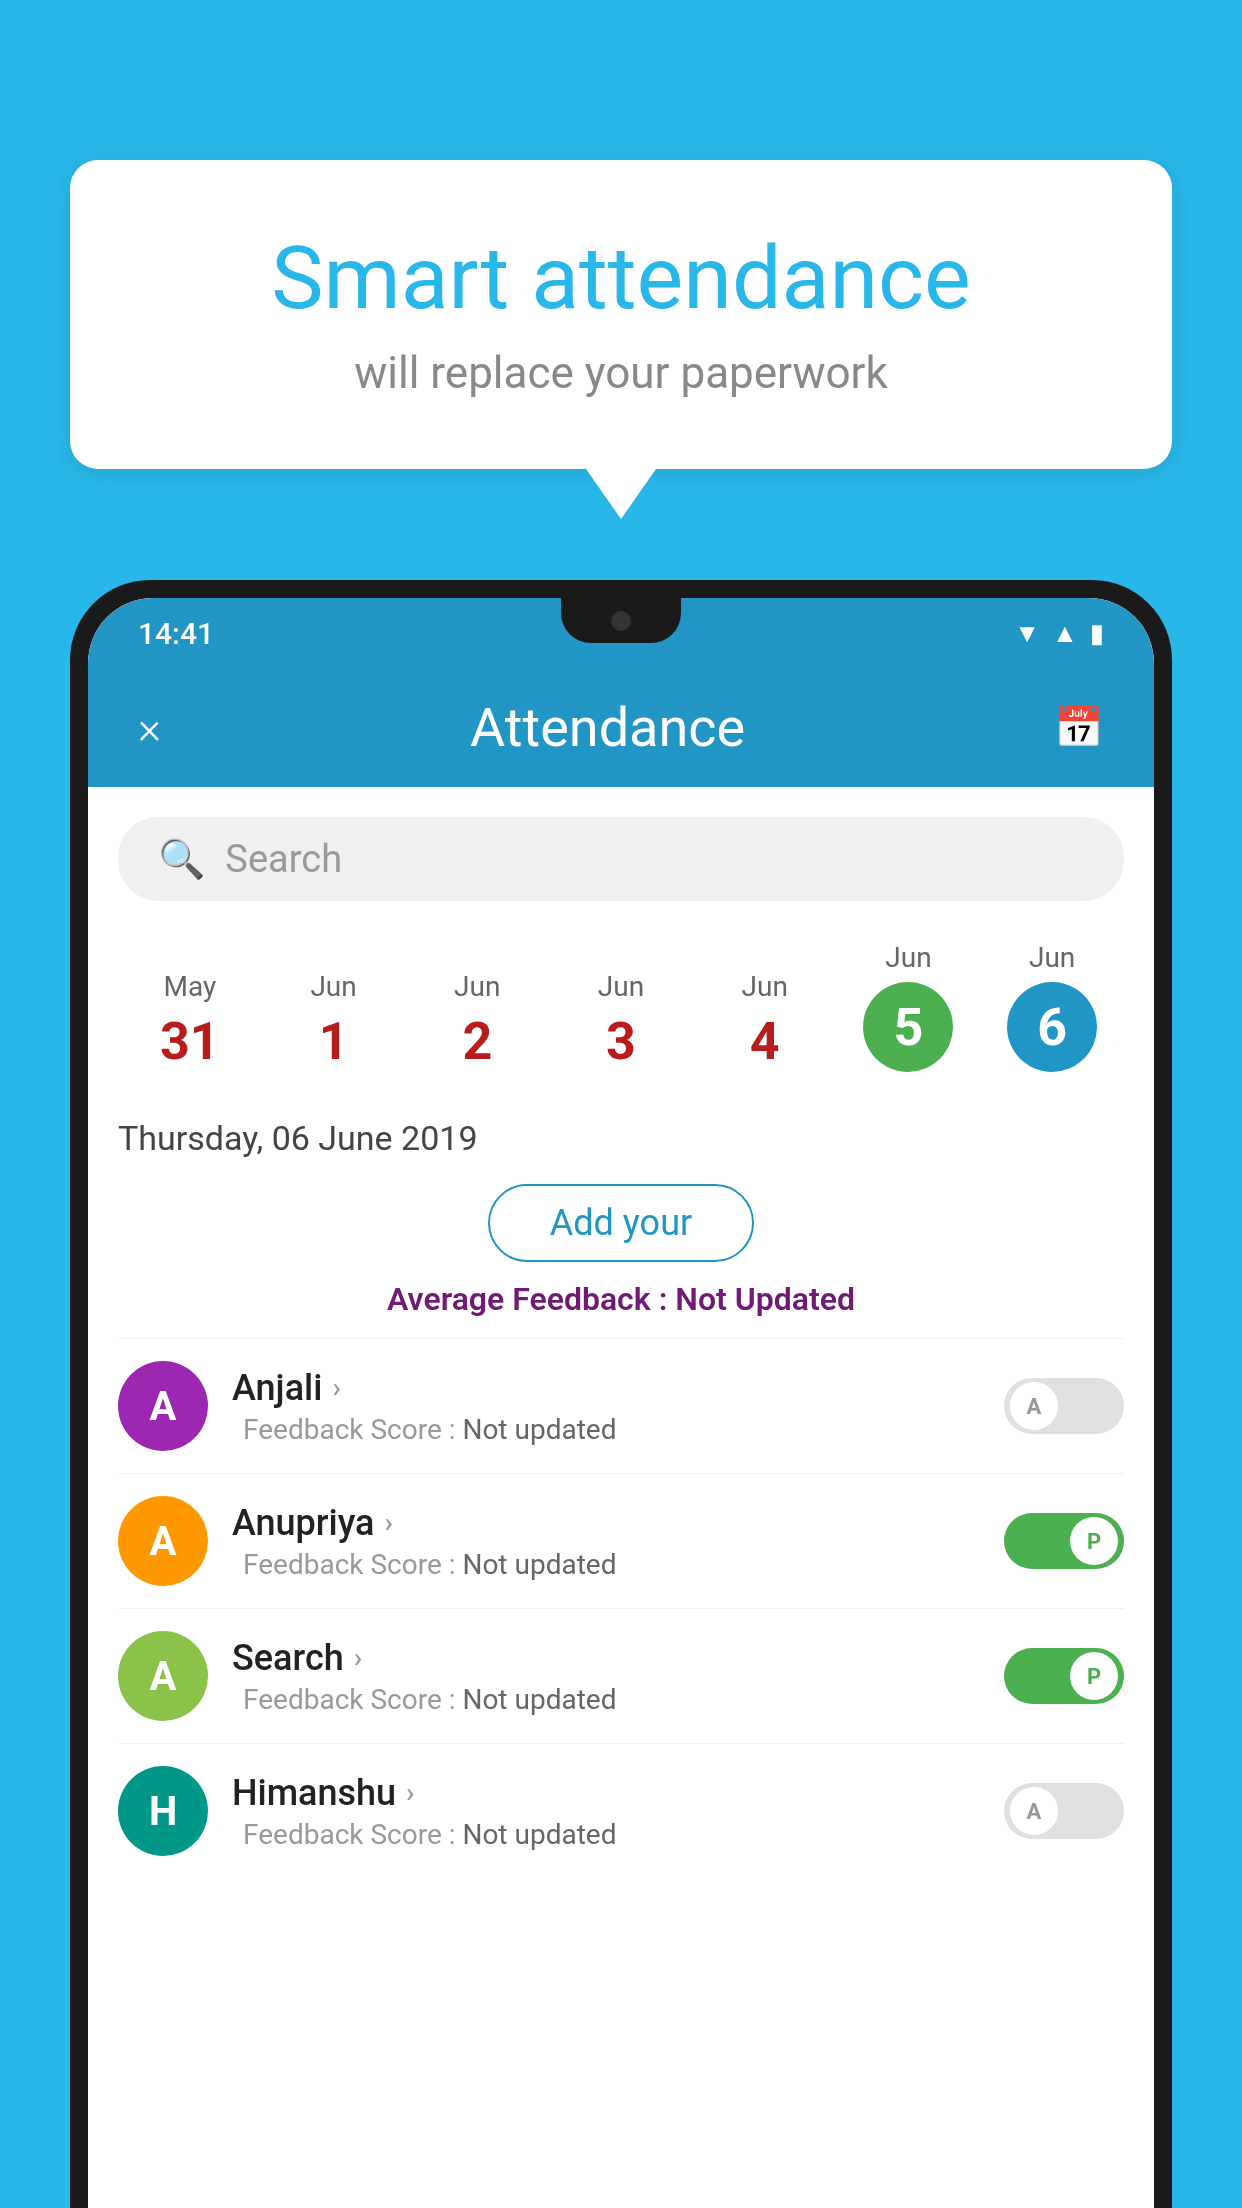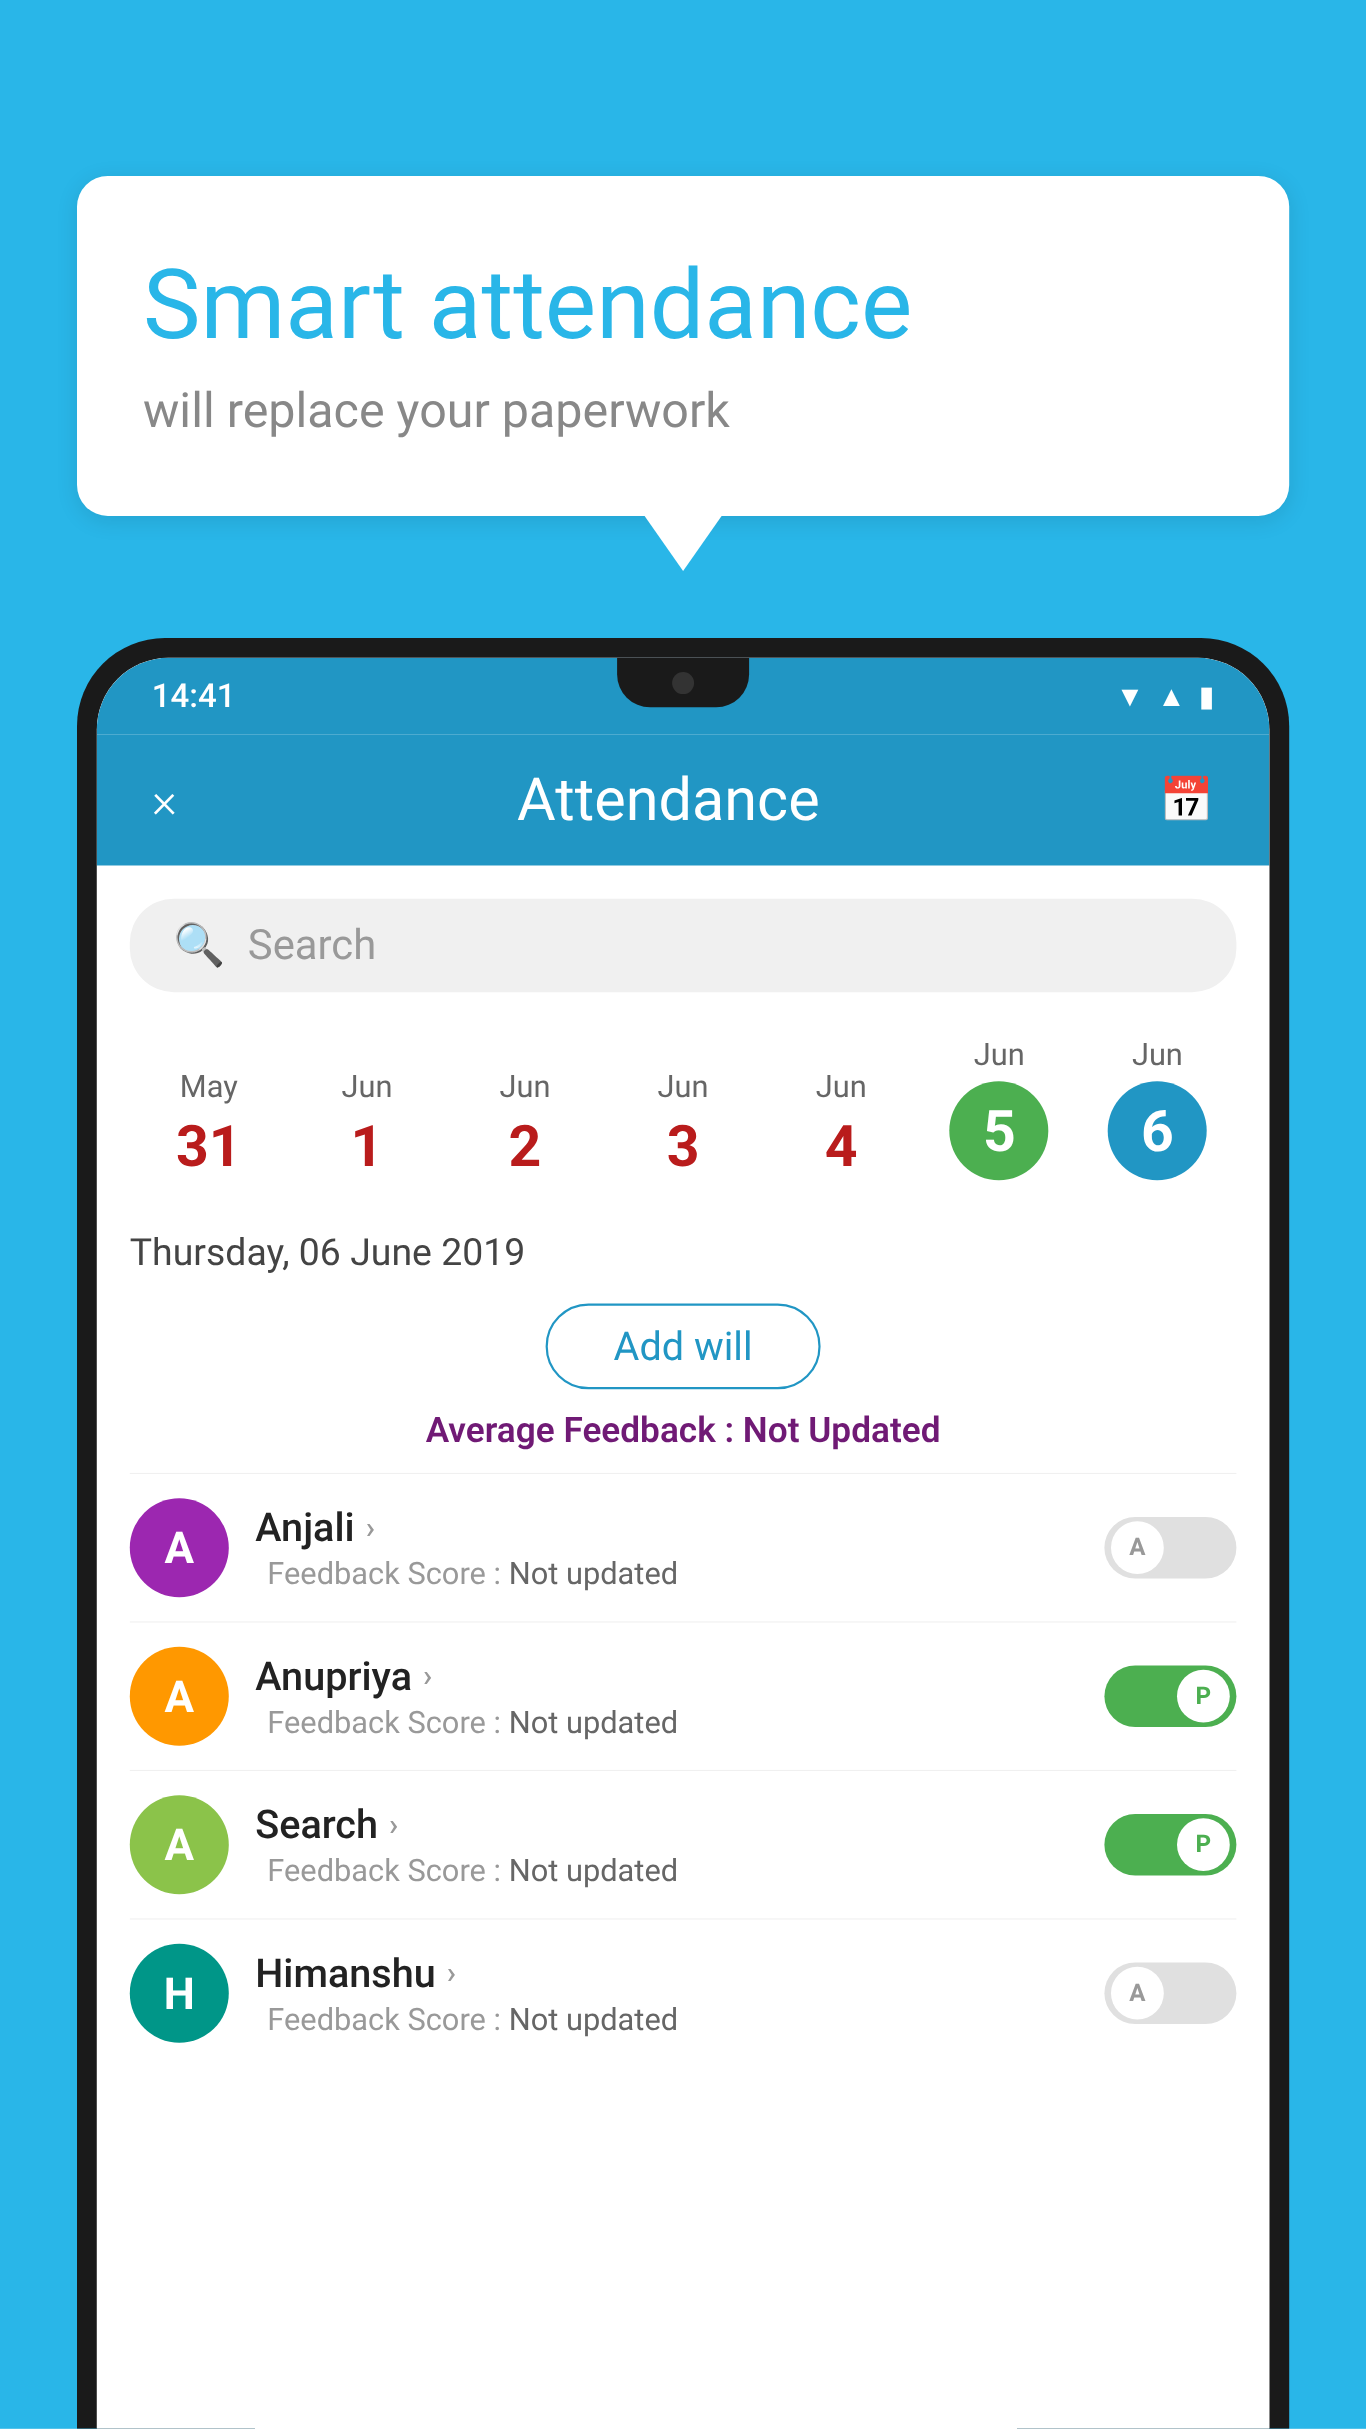--- a/index.html
+++ b/index.html
@@ -22,21 +22,21 @@
       display: flex;
       flex-direction: column;
       align-items: center;
     }
 
     .speech-bubble {
       background: white;
       border-radius: 28px;
       padding: 70px 60px;
       width: 100%;
-      text-align: left;
+      text-align: center;
       box-shadow: 0 4px 20px rgba(0,0,0,0.1);
     }
 
     .speech-bubble-arrow {
       width: 0;
       height: 0;
       border-left: 35px solid transparent;
       border-right: 35px solid transparent;
       border-top: 50px solid white;
       margin-top: 0px;
@@ -458,21 +458,21 @@
           <div class="date-circle">
             <span class="date-day">6</span>
           </div>
         </div>
 
       </div>
 
       <div class="date-info">Thursday, 06 June 2019</div>
 
       <div class="add-topic-btn">
-        <div class="add-topic-inner">Add will</div>
+        <div class="add-topic-inner">Add your</div>
       </div>
 
       <div class="avg-feedback">
         <span>Average Feedback : </span><span>Not Updated</span>
       </div>
 
       <div class="student-list">
 
         <div class="student-item">
           <div class="student-avatar avatar-purple">A</div>

